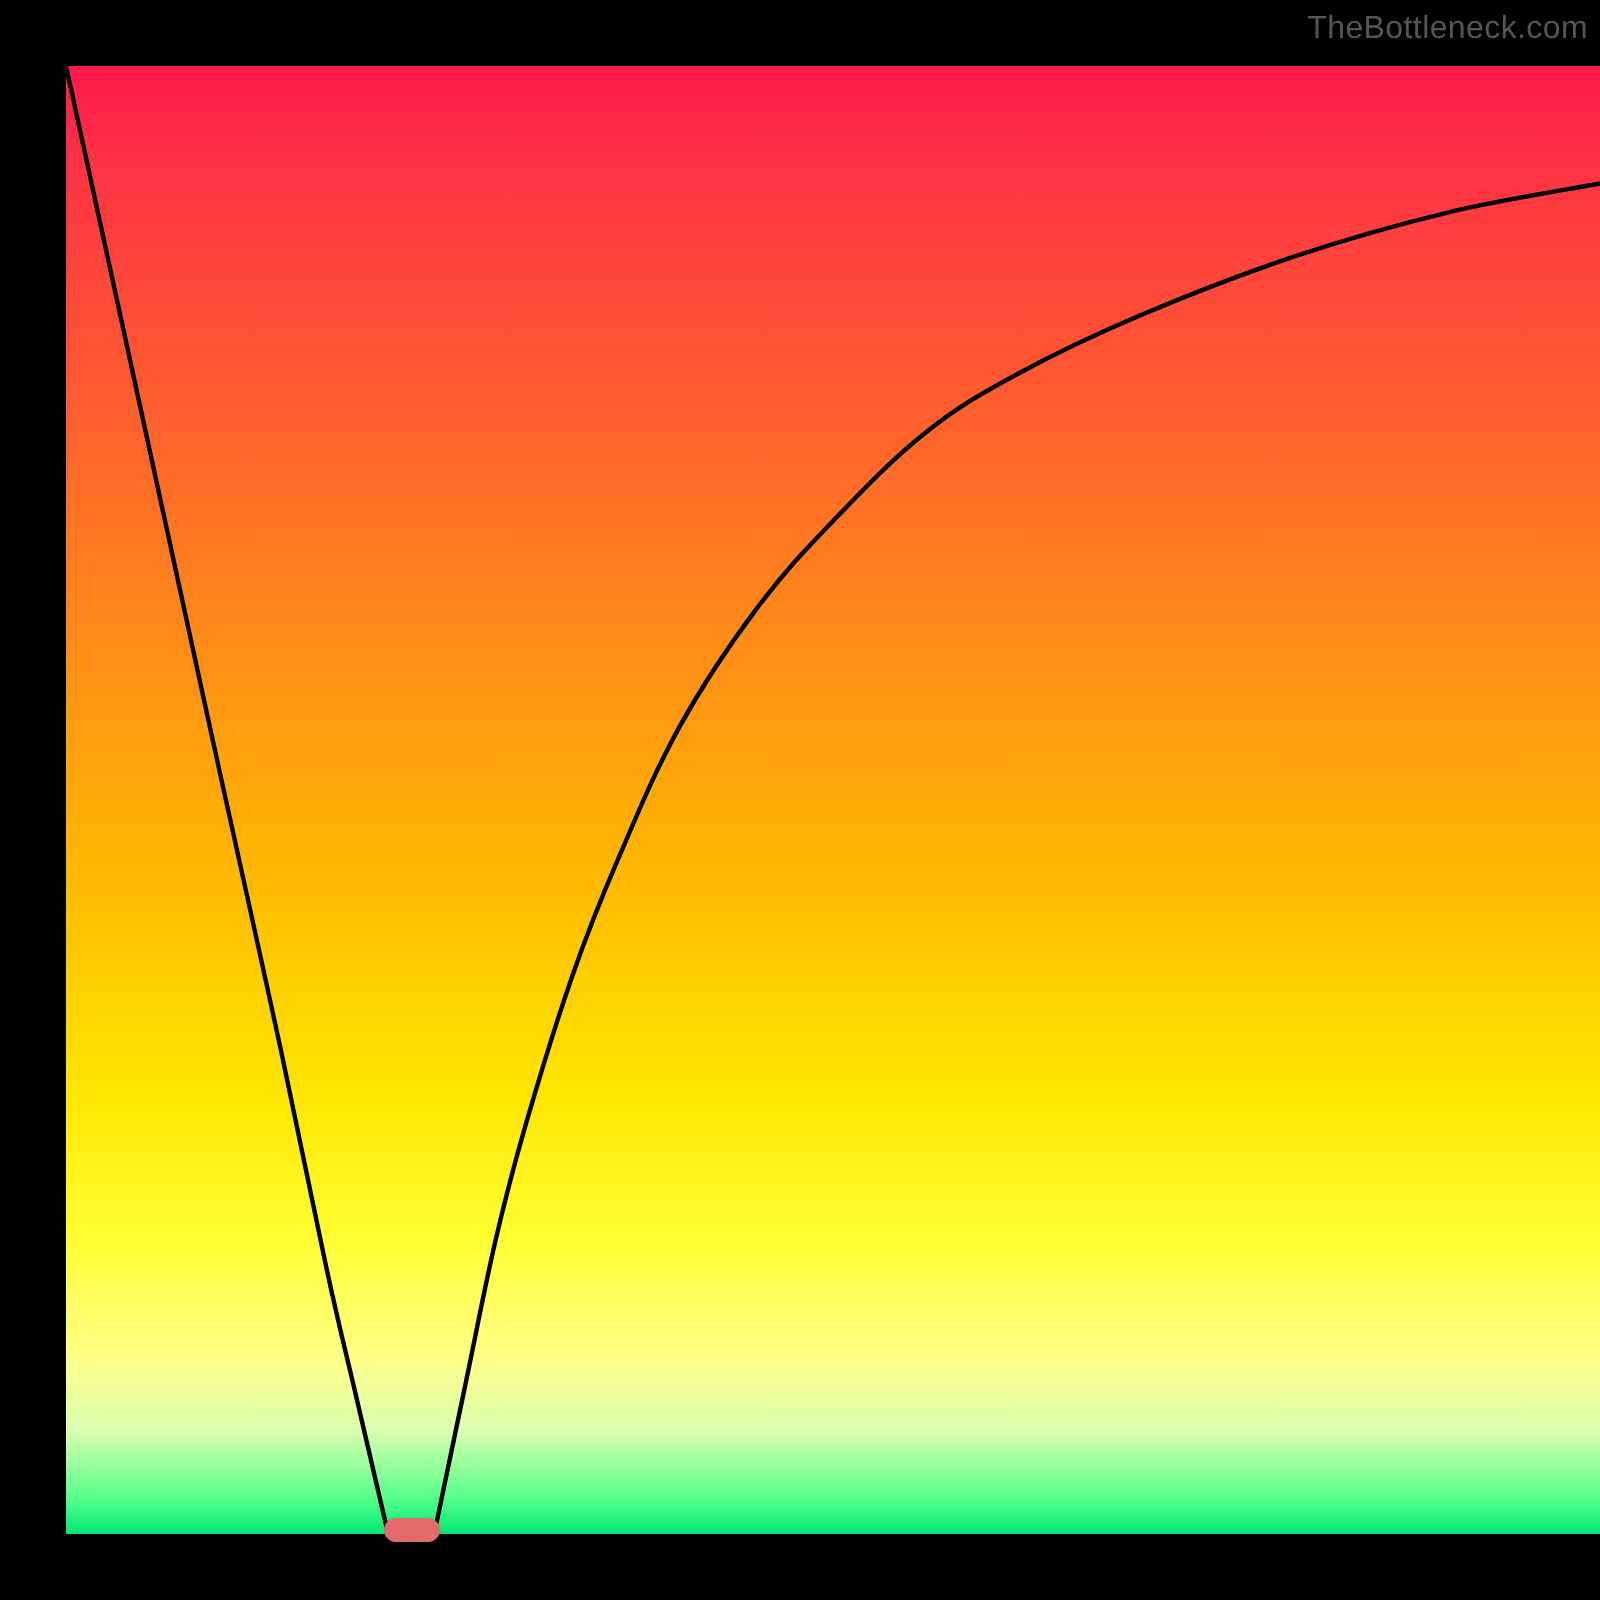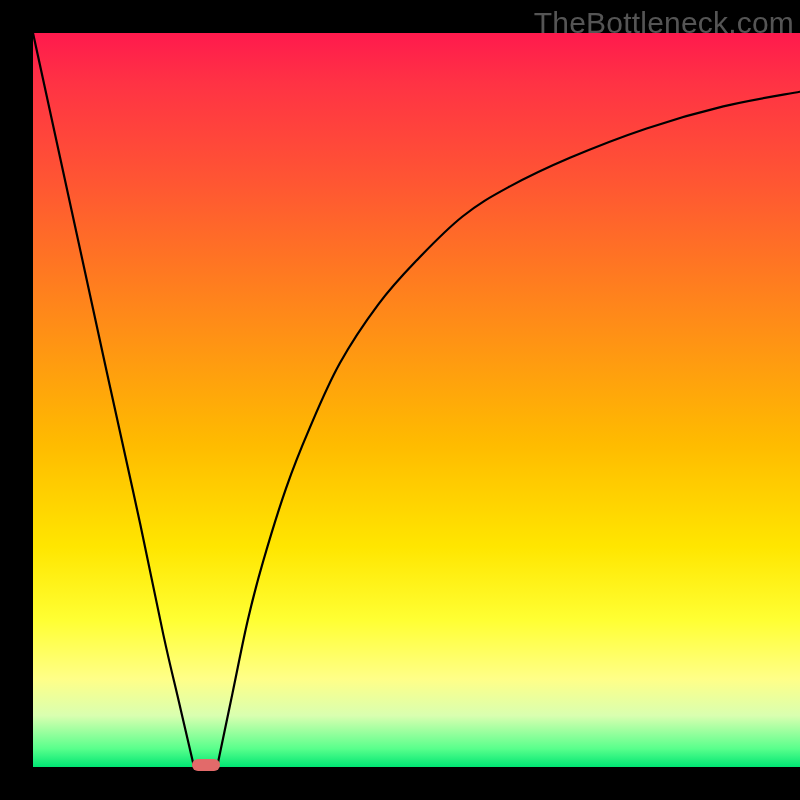--- a/index.html
+++ b/index.html
@@ -36,21 +36,21 @@
       #d9ffb0 93%,
       #59ff8c 97.5%,
       #00e673 100%
     );
   }
   .watermark {
     position: absolute;
     top: 6px;
     right: 6px;
     color: #555;
-    font-size: 30px;
+    font-size: 16px;
     letter-spacing: 0.2px;
     user-select: none;
     font-weight: 500;
   }
   .marker {
     position: absolute;
     width: 28px;
     height: 12px;
     background: #e26a6a;
     border-radius: 6px;

